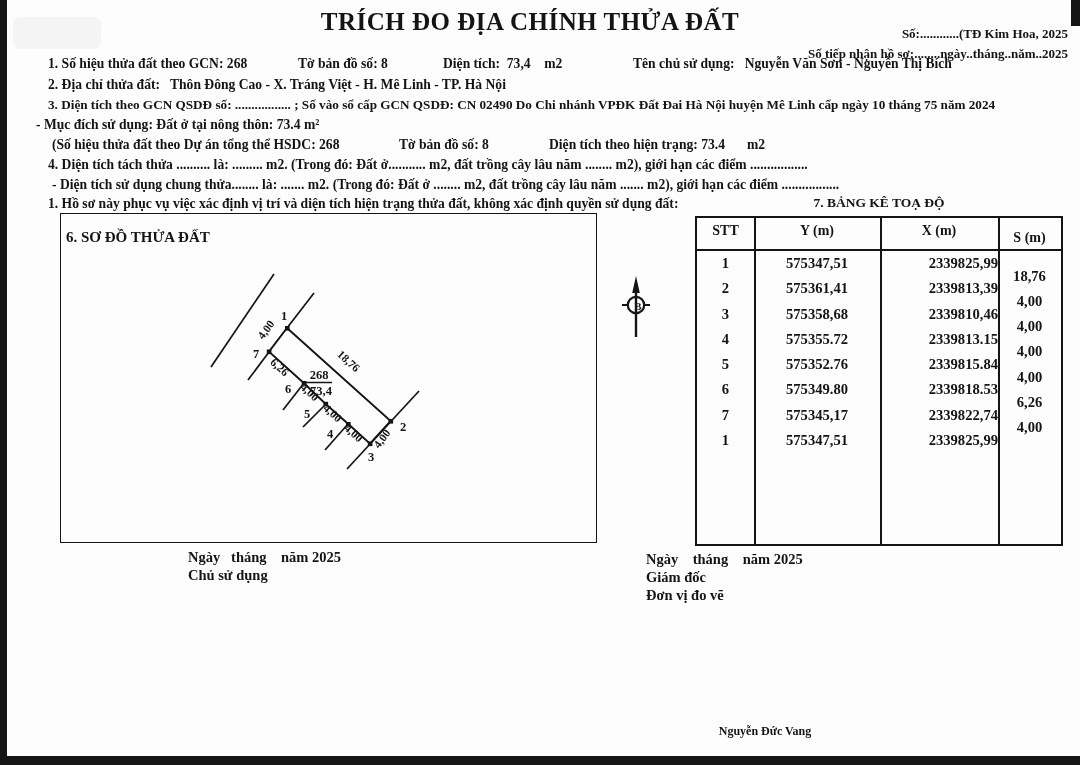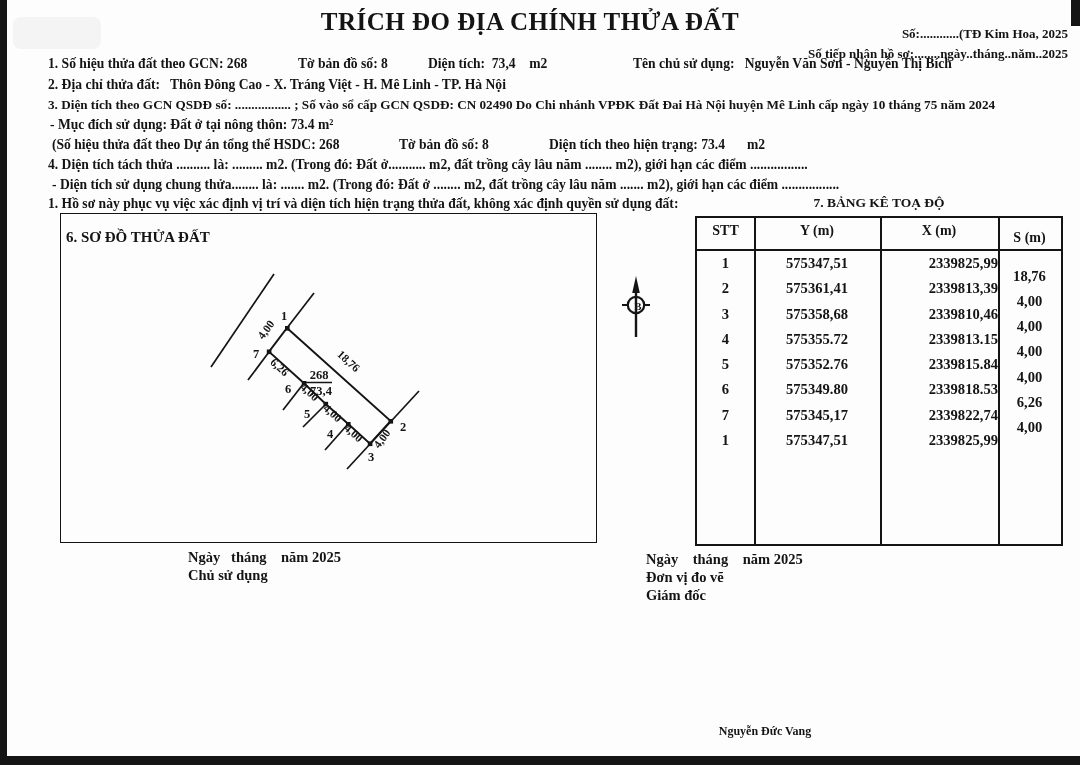--- a/index.html
+++ b/index.html
@@ -58,31 +58,31 @@
   <div class="abs" id="title">TRÍCH ĐO ĐỊA CHÍNH THỬA ĐẤT</div>
 
   <div class="abs" id="hdr-right">
     <div class="pre">Số:............(TĐ Kim Hoa, 2025</div>
     <div class="pre">Số tiếp nhận hồ sơ:........ngày..tháng..năm..2025</div>
   </div>
 
   <div class="abs iline" style="top:56px;">
     <span class="seg pre" style="left:48px">1. Số hiệu thửa đất theo GCN: 268</span>
     <span class="seg pre" style="left:298px">Tờ bản đồ số: 8</span>
-    <span class="seg pre" style="left:428px">Diện tích:  73,4    m2</span>
+    <span class="seg pre" style="left:443px">Diện tích:  73,4    m2</span>
     <span class="seg pre" style="left:633px">Tên chủ sử dụng:   Nguyễn Văn Sơn - Nguyễn Thị Bích</span>
   </div>
   <div class="abs iline" style="top:77px;">
     <span class="seg pre" style="left:48px">2. Địa chỉ thửa đất:   Thôn Đông Cao - X. Tráng Việt - H. Mê Linh - TP. Hà Nội</span>
   </div>
   <div class="abs iline" style="top:97px; font-size:13.2px;">
     <span class="seg pre" style="left:48px">3. Diện tích theo GCN QSDĐ số: ................. ; Số vào sổ cấp GCN QSDĐ: CN 02490 Do Chi nhánh VPĐK Đất Đai Hà Nội huyện Mê Linh cấp ngày 10 tháng 75 năm 2024</span>
   </div>
   <div class="abs iline" style="top:117px;">
-    <span class="seg pre" style="left:50px">- Mục đích sử dụng: Đất ở tại nông thôn: 73.4 m²</span>
+    <span class="seg pre" style="left:36px">- Mục đích sử dụng: Đất ở tại nông thôn: 73.4 m²</span>
   </div>
   <div class="abs iline" style="top:137px;">
     <span class="seg pre" style="left:52px">(Số hiệu thửa đất theo Dự án tổng thể HSDC: 268</span>
     <span class="seg pre" style="left:399px">Tờ bản đồ số: 8</span>
     <span class="seg pre" style="left:549px">Diện tích theo hiện trạng: 73.4</span>
     <span class="seg pre" style="left:747px">m2</span>
   </div>
   <div class="abs iline" style="top:157px;">
     <span class="seg pre" style="left:48px">4. Diện tích tách thửa .......... là: ......... m2. (Trong đó: Đất ở........... m2, đất trồng cây lâu năm ........ m2), giới hạn các điểm .................</span>
   </div>
@@ -203,18 +203,18 @@
         <div class="trow">4,00</div>
       </div>
   </div>
 
   <div class="abs sig" id="sig-left">
     <div class="pre">Ngày   tháng    năm 2025</div>
     <div>Chủ sử dụng</div>
   </div>
   <div class="abs sig" id="sig-right">
     <div class="pre">Ngày    tháng    năm 2025</div>
+    <div>Giám đốc</div>
     <div>Đơn vị đo vẽ</div>
-    <div>Giám đốc</div>
   </div>
   <div class="abs" id="signer">Nguyễn Đức Vang</div>
 
 </div>
 
 </body></html>

